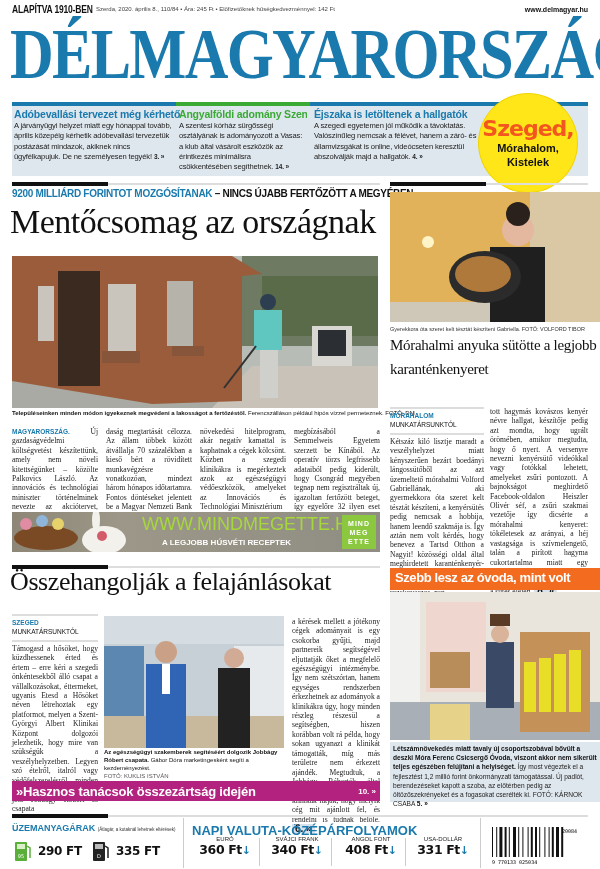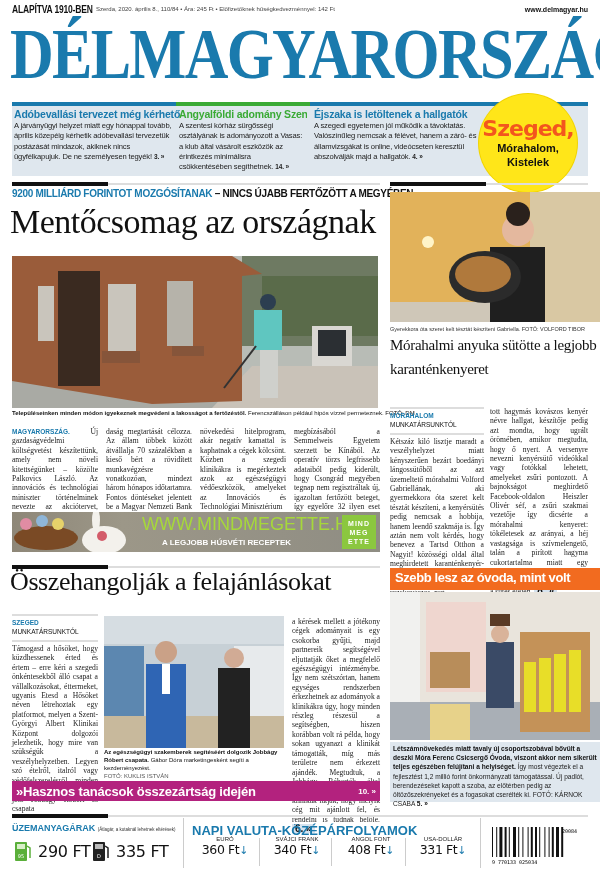--- a/index.html
+++ b/index.html
@@ -71,26 +71,26 @@
 
   
   #tipbar{left:12px;top:781px;width:368px;height:20px;background:#b3227e;color:#fff;display:flex;justify-content:space-between;align-items:center;padding:0 4px 0 4px}
   #tipbar .t{font-weight:bold;font-size:13px;letter-spacing:-.2px}
   #tipbar .p{font-weight:bold;font-size:8px}
 
   
   #fuel-title{left:12px;top:823px;font-size:9px;font-weight:bold;color:#1a7aad;white-space:nowrap}
   #fuel-title small{font-size:4.5px;color:#333;font-weight:normal}
   .fuelitem{position:absolute;top:840px;display:flex;align-items:center;gap:6px}
-  .fuelitem .price{font-family:"DejaVu Sans",sans-serif;font-weight:normal;font-size:16px;letter-spacing:-.3px}
+  .fuelitem .price{font-family:"DejaVu Sans",sans-serif;font-weight:bold;font-size:12px;letter-spacing:-.3px}
   #divider1{left:183px;top:818px;width:1px;height:50px;background:#ccc}
   #fx-title{left:192px;top:823px;font-size:13px;font-weight:bold;color:#1a7aad;white-space:nowrap}
   .fx{position:absolute;top:836px;width:70px;text-align:center}
   .fx .lab{font-size:6px;color:#222;white-space:nowrap}
-  .fx .val{font-family:"DejaVu Sans",sans-serif;font-weight:normal;font-size:12.5px;white-space:nowrap;letter-spacing:-.4px}
+  .fx .val{font-family:"DejaVu Sans",sans-serif;font-weight:bold;font-size:12.5px;white-space:nowrap;letter-spacing:-.4px}
   .fx .arr{color:#1a7aad;font-size:11px}
   .fxsep{position:absolute;top:838px;width:1px;height:28px;background:#ccc}
   #divider2{left:480px;top:818px;width:1px;height:50px;background:#ccc}
   #barcode{left:488px;top:825px;width:100px;height:40px}
 </style>
 </head>
 <body>
 
 <div id="topline" class="abs">
   <span id="founded">ALAPÍTVA 1910-BEN</span>

